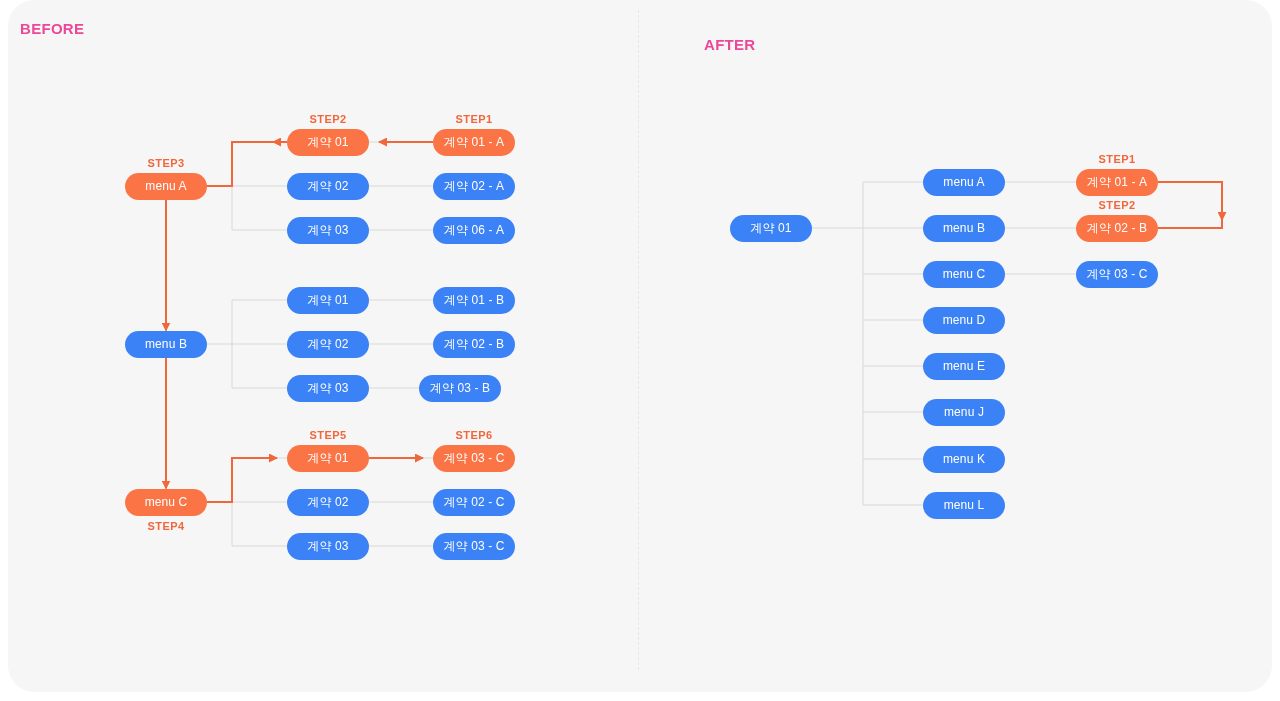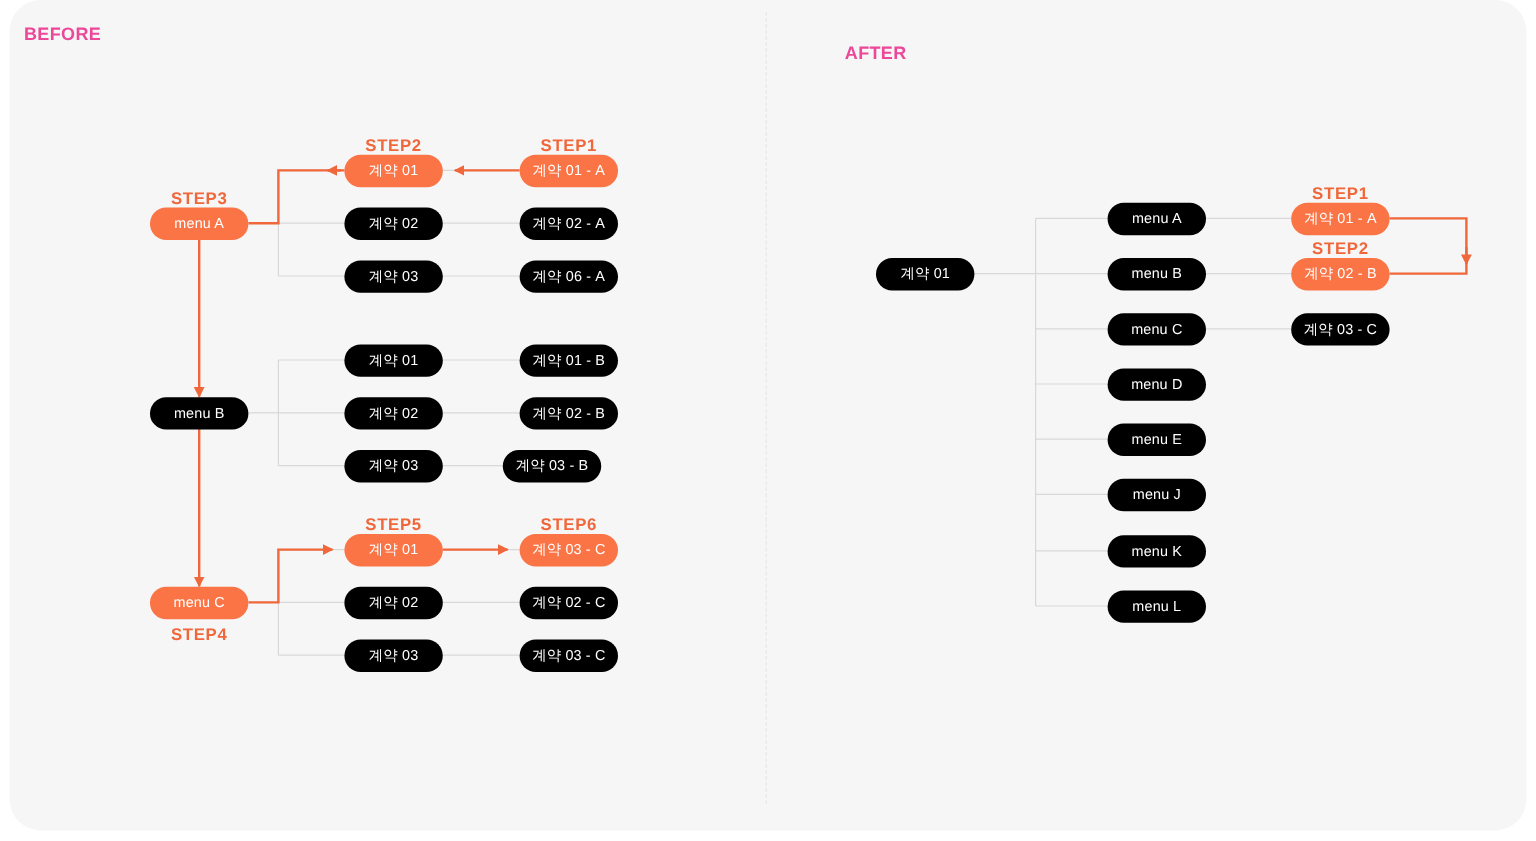--- a/index.html
+++ b/index.html
@@ -33,26 +33,26 @@
   
   svg.links{position:absolute;left:0;top:0;width:1280px;height:701px;overflow:visible;pointer-events:none;}
 
   
   .node{
     position:absolute;box-sizing:border-box;
     display:flex;align-items:center;justify-content:center;
     border-radius:999px;color:#ffffff;white-space:nowrap;
     font-size:12px;font-weight:500;letter-spacing:.01em;
   }
-  .node.gray{background:#000000;}
+  .node.gray{background:#3b82f6;}
   .node.orange{background:#fa7446;}
 
   
   .step{
-    position:absolute;font-size:14px;font-weight:700;color:#f0673b;
+    position:absolute;font-size:11px;font-weight:700;color:#f0673b;
     letter-spacing:.04em;white-space:nowrap;text-align:center;
   }
 </style>
 </head>
 <body>
 
 <div class="page">
   <div class="card"></div>
   <div class="divider"></div>
 

